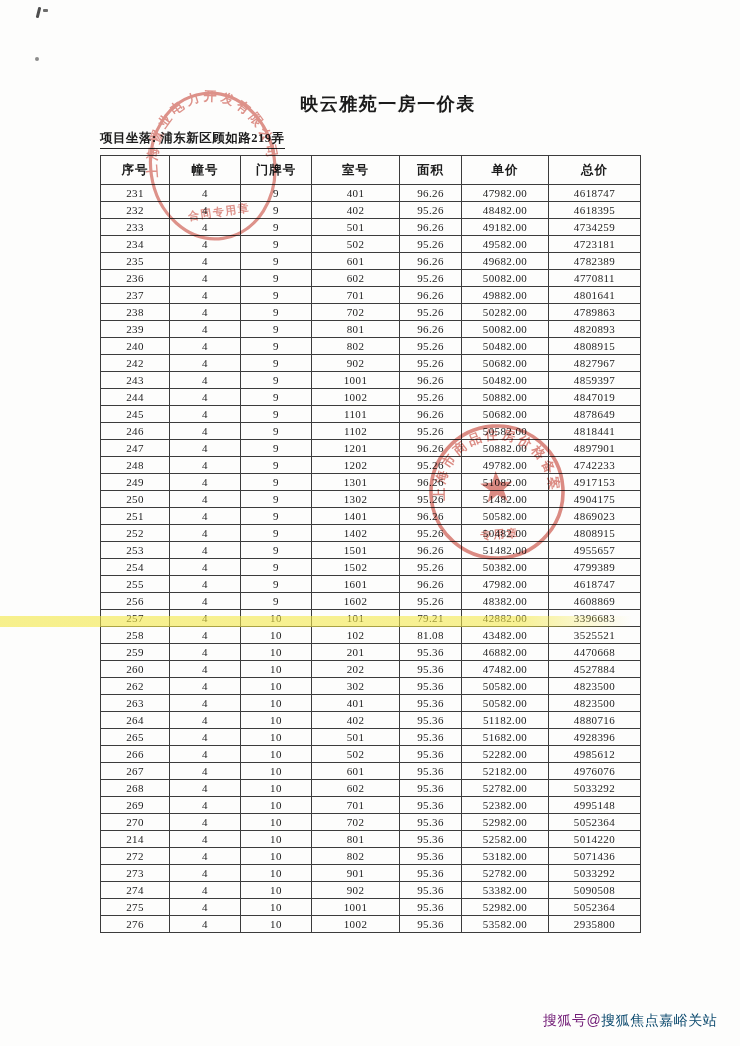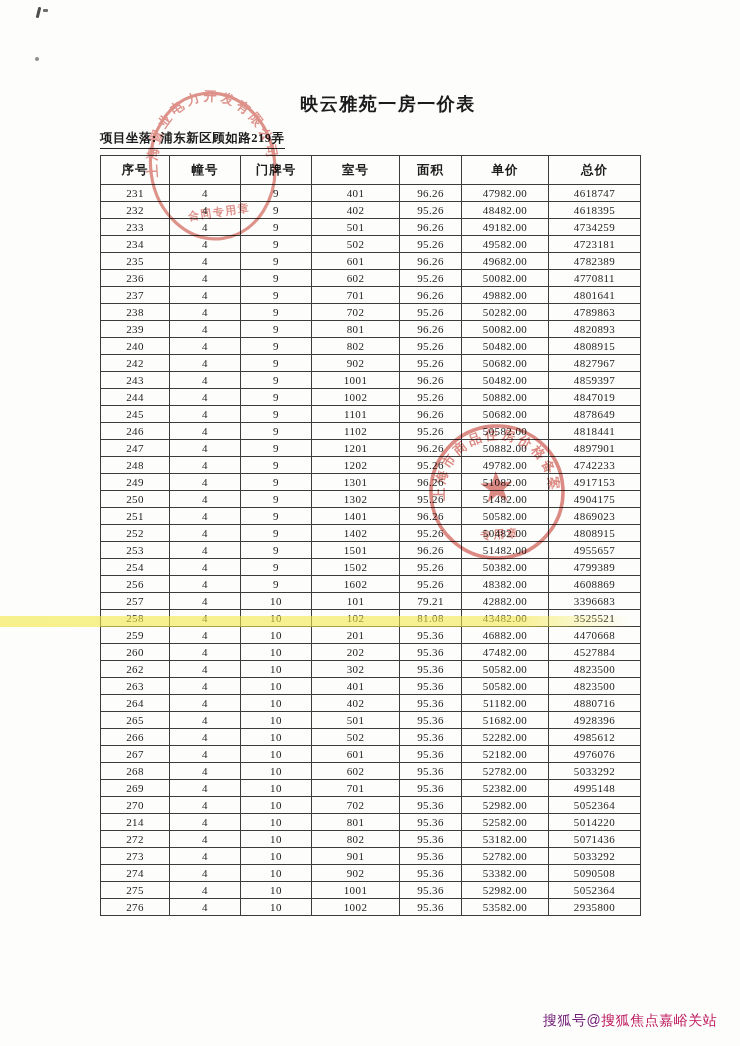--- a/index.html
+++ b/index.html
@@ -47,21 +47,21 @@
   }
   .stamp{position:absolute;mix-blend-mode:multiply;pointer-events:none;}
   .stamp-top{left:133px;top:78px;opacity:0.55;transform:rotate(-8deg);}
   .stamp-middle{left:417px;top:412px;opacity:0.58;transform:rotate(-4deg);}
   .watermark{
     position:absolute;left:543px;top:1012px;
     font-size:14px;letter-spacing:0.5px;
     font-family:"Liberation Sans","DejaVu Sans",sans-serif;
   }
   .watermark .wm-prefix{color:#701a75;}
-  .watermark .wm-name{color:#be185d;}
+  .watermark .wm-name{color:#0c4a6e;}
   .artifact{position:absolute;background:#2f2f2f;pointer-events:none;}
   .a1{left:37px;top:7px;width:3px;height:11px;transform:rotate(14deg);opacity:.85;border-radius:1px;}
   .a1b{left:43px;top:9px;width:5px;height:3px;opacity:.7;border-radius:1px;}
   .a2{left:35px;top:57px;width:4px;height:4px;border-radius:50%;opacity:.55;}
 </style>
 </head>
 <body>
 
 <div class="page">
 
@@ -296,20 +296,29 @@
         <tr>
           <td>254</td>
           <td>4</td>
           <td>9</td>
           <td>1502</td>
           <td>95.26</td>
           <td>50382.00</td>
           <td>4799389</td>
         </tr>
         <tr>
+          <td>255</td>
+          <td>4</td>
+          <td>9</td>
+          <td>1601</td>
+          <td>96.26</td>
+          <td>47982.00</td>
+          <td>4618747</td>
+        </tr>
+        <tr>
           <td>256</td>
           <td>4</td>
           <td>9</td>
           <td>1602</td>
           <td>95.26</td>
           <td>48382.00</td>
           <td>4608869</td>
         </tr>
         <tr>
           <td>257</td>

